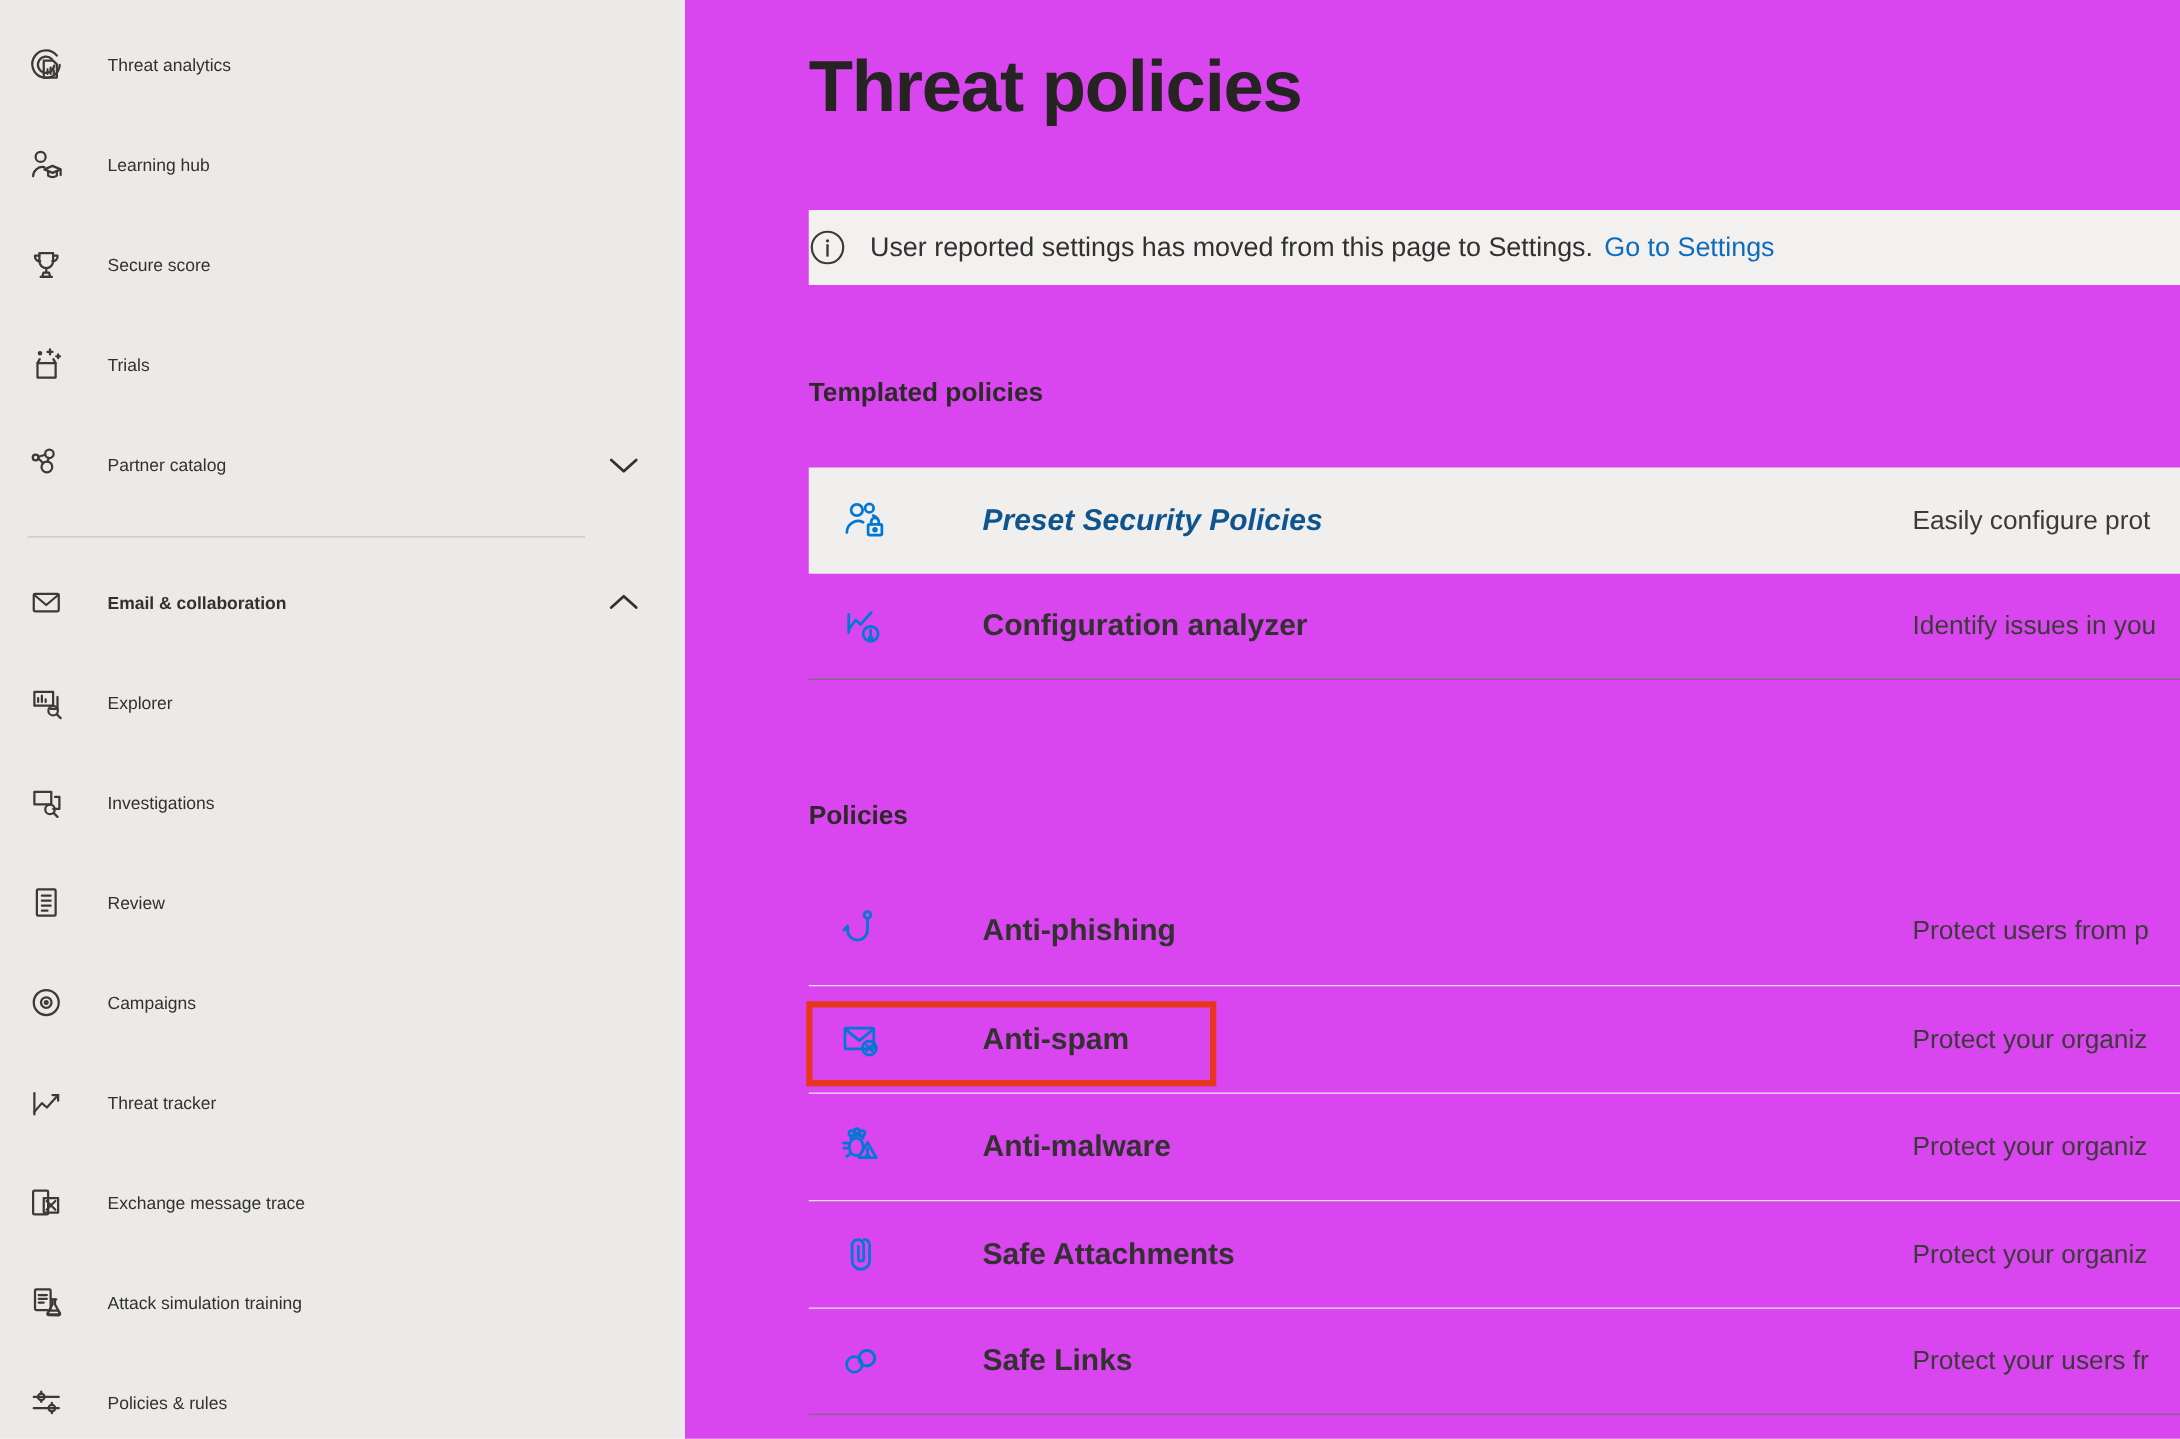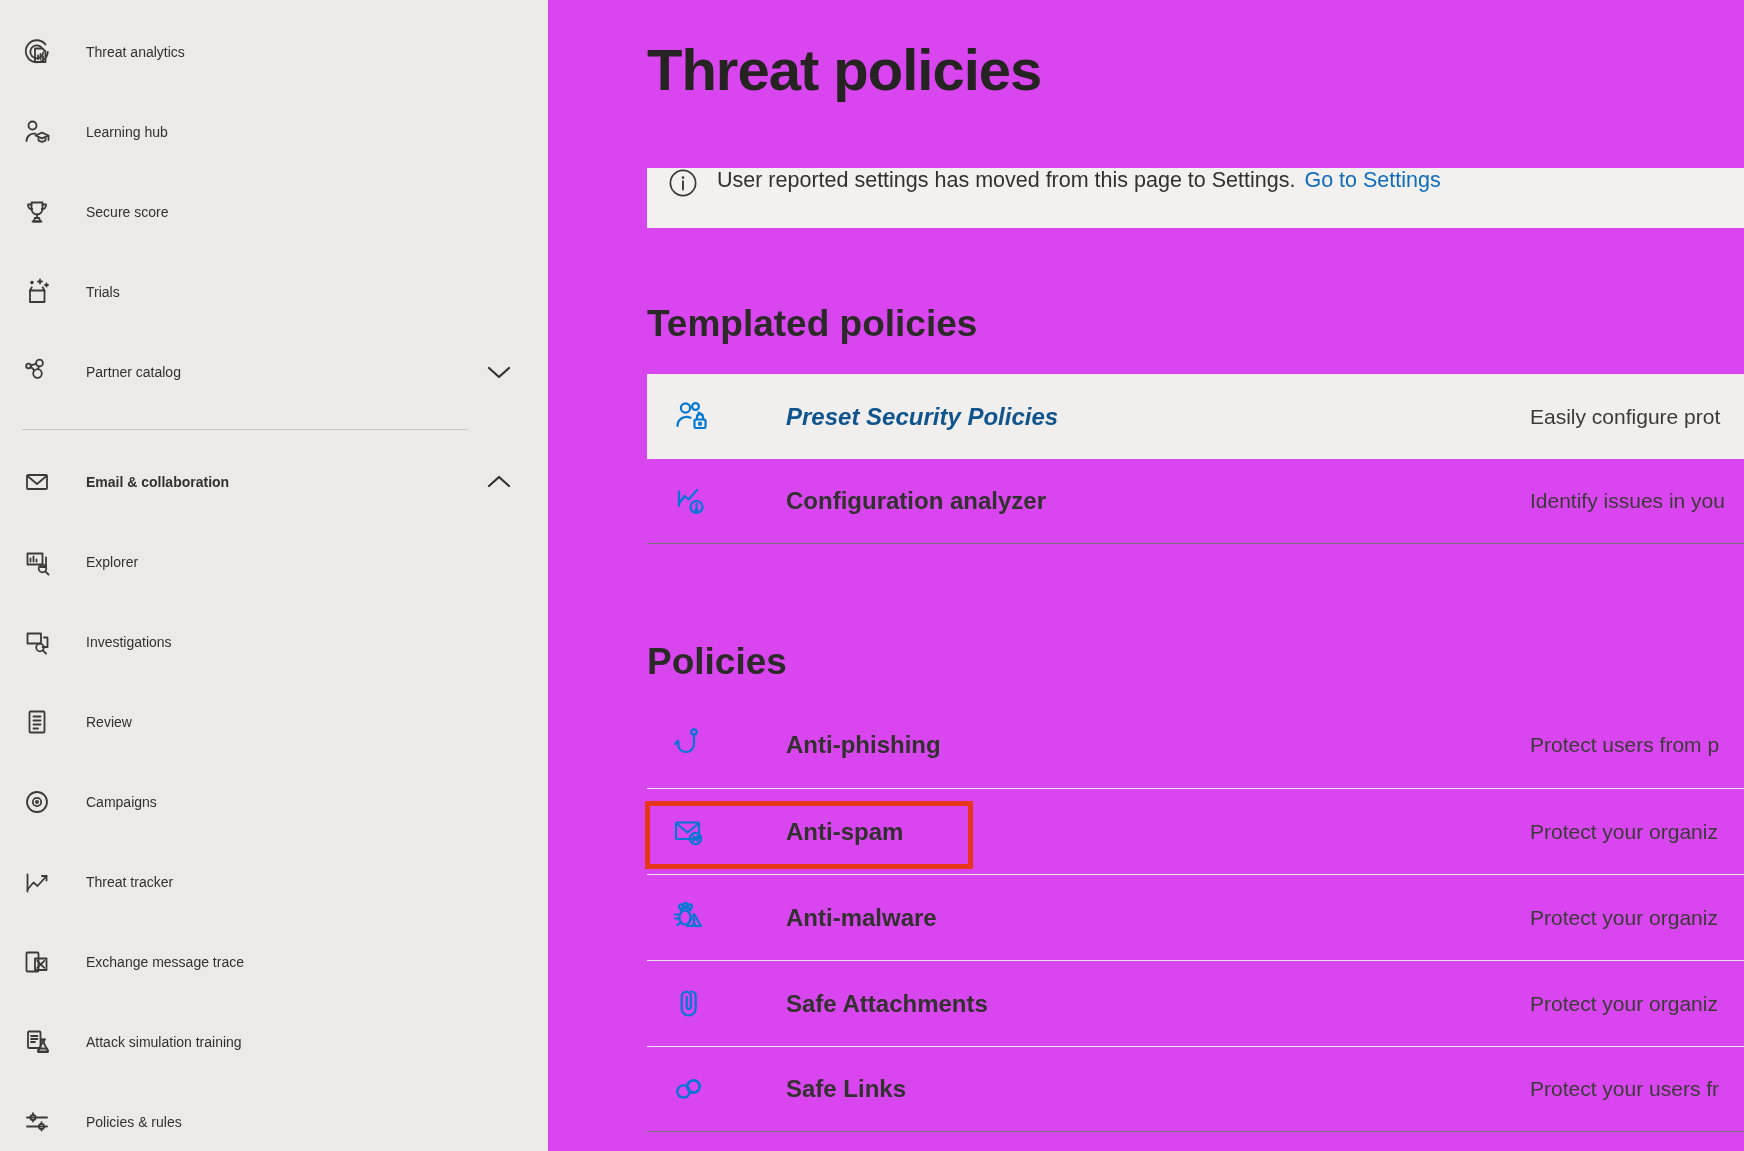--- a/index.html
+++ b/index.html
@@ -21,28 +21,28 @@
   .chev svg { width:26px; height:16px; display:block; }
   .divider { height:1px; background:#c8c6c4; margin:17px 80px 12px 22px; }
 
   
   .main { position:absolute; left:548px; top:0; width:1196px; height:1151px;
     background:#d946ef; }
   .page-title { position:absolute; left:99px; top:36px; font-size:58px;
     font-weight:700; color:#252423; letter-spacing:-1px; }
 
   .banner { position:absolute; left:99px; right:0; top:168px; height:60px;
-    background:#f2f1f0; display:flex; align-items:flex-start; padding-left:21px; }
+    background:#f2f1f0; display:flex; align-items:center; }
   .banner-icon { width:30px; height:30px; margin-right:19px; flex:0 0 30px; }
   .banner-icon svg { width:30px; height:30px; display:block; }
   .banner-text { font-size:21.5px; color:#323130; white-space:nowrap; }
   .banner-link { font-size:21.5px; color:#0f6cbd; margin-left:9px;
     text-decoration:none; cursor:pointer; white-space:nowrap; }
 
-  .sec-heading { position:absolute; left:99px; font-size:37px; font-weight:700;
+  .sec-heading { position:absolute; left:99px; font-size:21px; font-weight:700;
     color:#2b2a29; }
   .sec-heading.templated { top:303px; }
   .sec-heading.policies  { top:641px; }
 
   .ptable { position:absolute; left:99px; right:0; }
   .ptable.templated { top:374px; }
   .ptable.policies  { top:702px; }
   .prow { position:relative; height:86px; cursor:pointer; }
   .ptable.templated .prow { height:85px; }
   .prow.highlight { background:#f1efed; }

